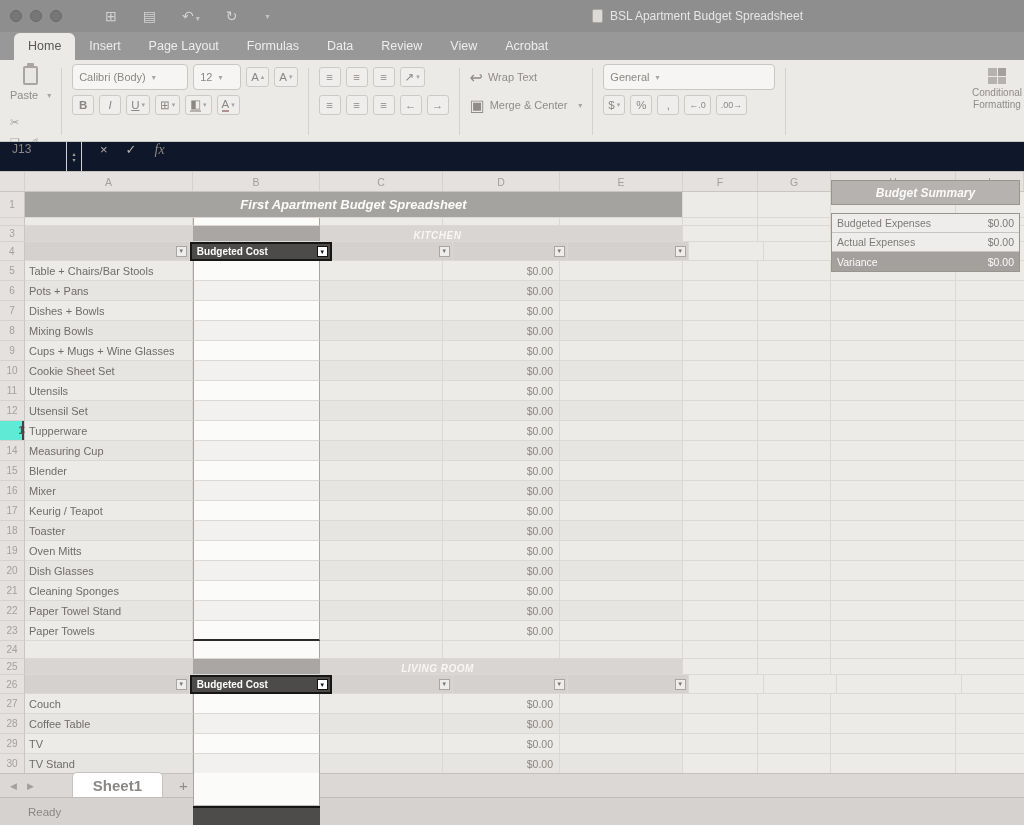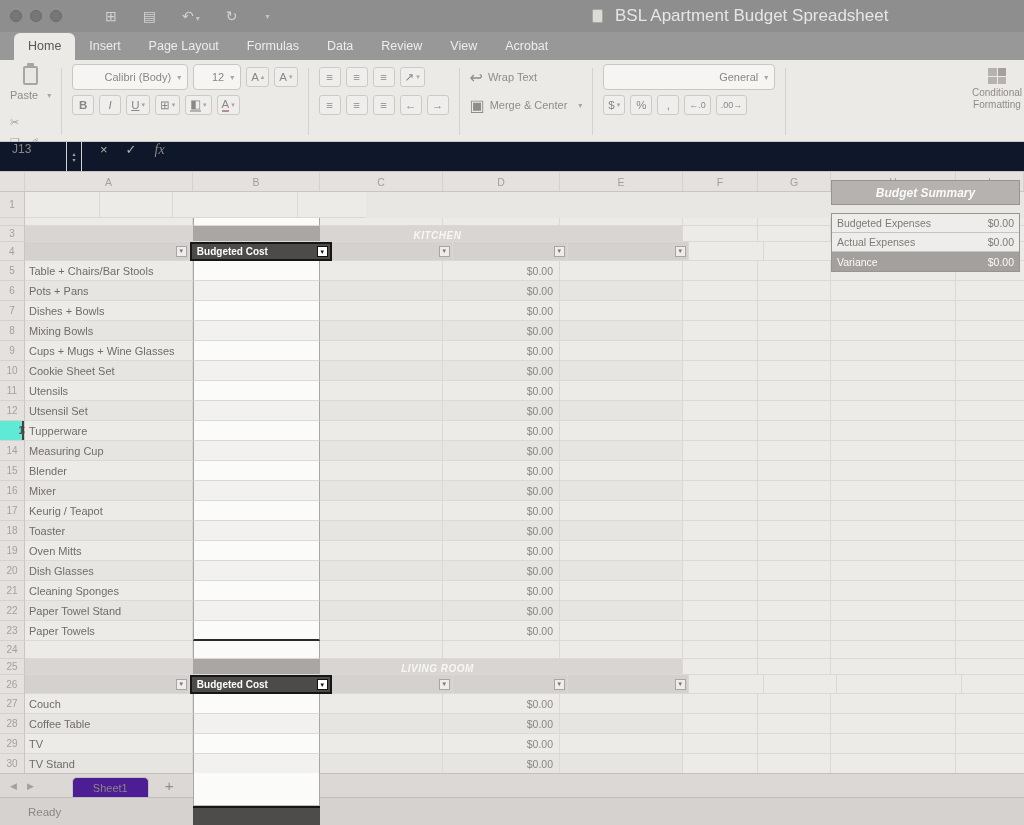--- a/index.html
+++ b/index.html
@@ -9,21 +9,21 @@
 
   
   .titlebar { height:32px; background:#8e8e8e; display:flex; align-items:center;
               padding:0 10px; position:relative; flex:none; }
   .traffic { display:flex; gap:8px; }
   .dot { width:12px; height:12px; border-radius:50%; background:#767676; border:1px solid #6a6a6a; }
   .tb-icons { position:absolute; left:105px; display:flex; gap:26px; align-items:center;
               color:#d2d2d2; font-size:14px; }
   .tb-icons .mini-caret { font-size:8px; margin-left:2px; color:#c5c5c5; }
   .tb-title { position:absolute; left:592px; top:0; height:32px; display:flex;
-              align-items:center; gap:12px; color:#e6e6e6; font-size:17px; }
+              align-items:center; gap:7px; color:#e6e6e6; font-size:12px; }
   .doc-icon { width:11px; height:14px; background:#dcdad7; border:1px solid #aaa7a4; border-radius:2px; }
 
   
   .tabbar { height:28px; background:#989898; display:flex; align-items:flex-end;
             padding-left:14px; color:#ededed; font-size:12.5px; flex:none; }
   .tab { padding:6px 14px 7px; cursor:default; }
   .tab.active { background:#eceae7; color:#5b5855; border-radius:6px 6px 0 0; }
 
   
   .ribbon { height:82px; background:#eceae7; border-bottom:1px solid #cac7c4;
@@ -33,21 +33,21 @@
   .rrow { display:flex; align-items:center; gap:5px; height:22px; }
   .rdiv { width:1px; align-self:stretch; background:#d4d1ce; margin:2px 10px; }
   .paste-wrap { display:flex; gap:10px; }
   .paste-btn { display:flex; flex-direction:column; align-items:center; gap:4px; font-size:11px; }
   .clip { width:15px; height:19px; border:2px solid #a8a5a2; border-radius:2px; background:#e9e7e4; position:relative; }
   .clip:before { content:""; position:absolute; top:-5px; left:2px; width:7px; height:4px; background:#a8a5a2; border-radius:1px; }
   .paste-label { display:flex; align-items:center; gap:3px; }
   .clip-icons { display:flex; flex-direction:column; gap:6px; font-size:11px; color:#a5a2a0; padding-top:4px; }
   .clip-icons .rrow { height:14px; gap:10px; }
   .select { background:#f7f5f3; border:1px solid #c9c6c3; border-radius:4px; height:23px;
-            display:flex; align-items:center; justify-content:flex-end;
+            display:flex; align-items:center; justify-content:flex-start;
             padding:12px 6px; font-size:11px; color:#8a8784; }
   .sel-caret { font-size:8px; color:#a8a5a2; margin-left:6px; }
   .btn { min-width:22px; height:20px; background:#f0eeec; border:1px solid #ccc9c6; border-radius:3px;
          display:flex; align-items:center; justify-content:center; font-size:11.5px; color:#8a8784; padding:0 4px; gap:2px; }
   .btn .tiny { font-size:7px; color:#a8a5a2; }
   .bold-g { font-weight:bold; }
   .italic-g { font-style:italic; }
   .under-g { text-decoration:underline; }
   .fc-a { border-bottom:2px solid #b09090; line-height:11px; }
   .fill-g { border-bottom:2px solid #b5b2af; line-height:11px; }
@@ -121,22 +121,22 @@
   .sum-body { margin-top:8px; border:1px solid #98958f; background:#efedeb; }
   .sum-row { height:19px; display:flex; align-items:center; justify-content:space-between;
              padding:0 5px; font-size:10.5px; color:#7d7a77; border-bottom:1px solid #c6c3c0; background:#efedeb; }
   .sum-row:last-child { border-bottom:none; }
   .sum-row.var { background:#a3a09d; color:#fbfbfa; }
 
   
   .sheetbar { height:24px; background:#dbd8d5; border-top:1px solid #c3c0bd; display:flex;
               align-items:flex-end; padding-left:10px; flex:none; position:relative; }
   .nav-ar { color:#a3a09d; font-size:9px; margin-right:10px; padding-bottom:6px; }
-  .sheet-tab { margin-left:28px; padding:4px 20px 3px; background:#4c1d95; border:1px solid #c6c3c0;
-               border-bottom:none; border-radius:5px 5px 0 0; font-size:11px; color:#8a8784; font-weight:normal; }
+  .sheet-tab { margin-left:28px; padding:4px 20px 3px; background:#ffffff; border:1px solid #c6c3c0;
+               border-bottom:none; border-radius:5px 5px 0 0; font-size:15px; color:#8a8784; font-weight:bold; }
   .add-sheet { margin-left:16px; color:#8f8c89; font-size:15px; padding-bottom:3px; }
   .statusbar { height:28px; background:#d5d2cf; border-top:1px solid #bfbcb9; display:flex;
                align-items:center; padding-left:28px; font-size:11.5px; color:#8a8784; flex:none; }
 
   
   .b-white { position:absolute; left:193px; top:773px; width:127px; height:33px; background:#fbfbfa;
              border-left:1px solid #a8a5a2; border-right:1px solid #a8a5a2; border-bottom:1px solid #c0bdba; z-index:10; }
   .b-dark { position:absolute; left:193px; top:806px; width:127px; height:19px; background:#4e4c4a;
             border-top:2px solid #161616; z-index:10; }
 </style>
@@ -322,20 +322,21 @@
       <span class="ch wD">D</span>
       <span class="ch wE">E</span>
       <span class="ch wF">F</span>
       <span class="ch wG">G</span>
       <span class="ch wH">H</span>
       <span class="ch wI">I</span>
     </div>
 
     <div class="row h26">
       <div class="rn">1</div>
+      <div class="c banner">First Apartment Budget Spreadsheet</div>
       <div class="c tail"></div>
     </div>
 
     <div class="row h8">
       <div class="rn">2</div>
       <div class="c a"></div>
       <div class="c b"></div>
       <div class="c cc"></div>
       <div class="c d"></div>
       <div class="c e"></div>

